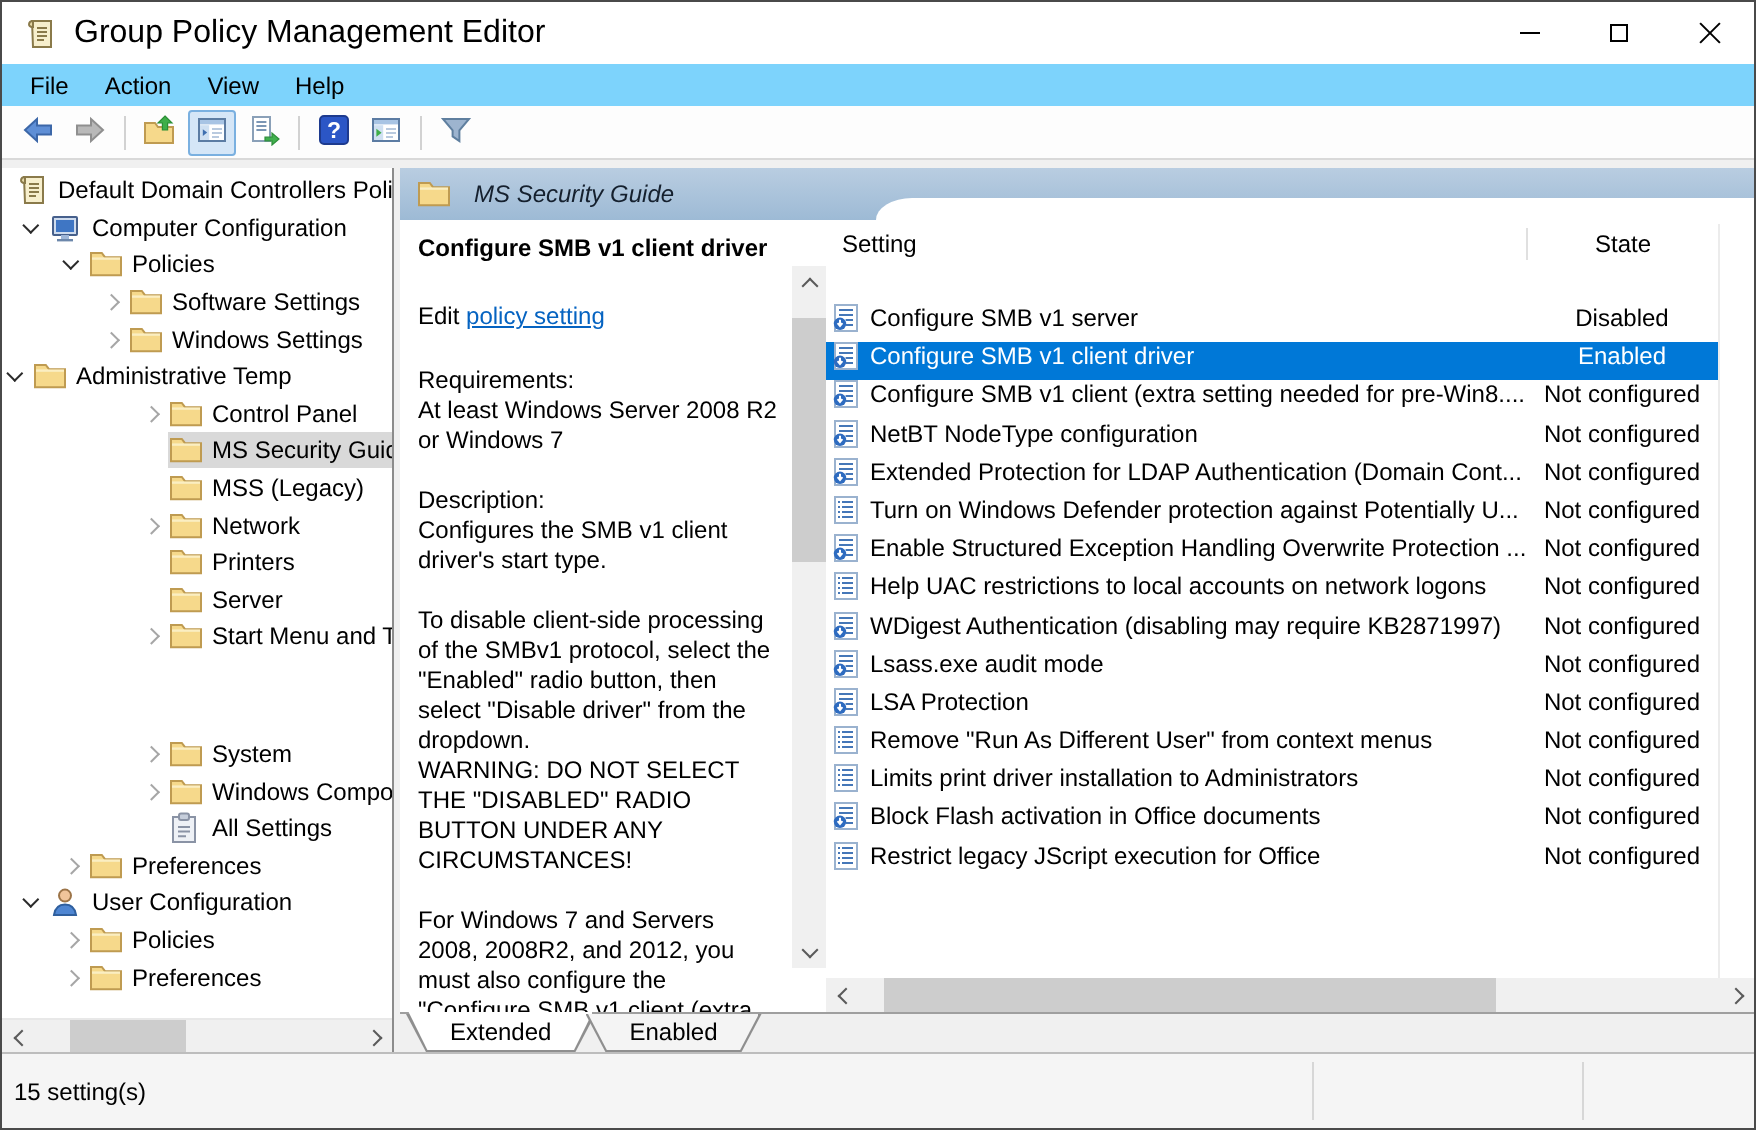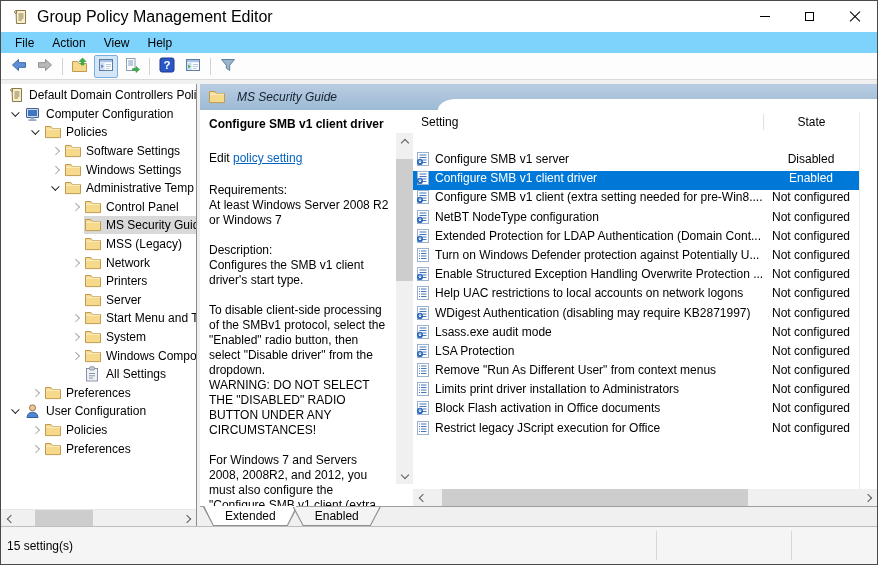--- a/index.html
+++ b/index.html
@@ -265,21 +265,21 @@
             <span class="tree-sel">
               <span class="tree-ico">
                 <svg width="16" height="14" viewBox="0 0 16 14">
                   <path d="M0.5 1.5 h5.4 l1.6 2.1 h8 v9 h-15 z" fill="#f6d98b" stroke="#bf9b51"></path>
                   <path d="M1 4.3 h14" stroke="#fbeec2" stroke-width="1.2"></path>
                 </svg>
               </span>
               <span class="tree-label">Windows Settings</span>
             </span>
           </div>
-          <div class="tree-item" style="padding-left: 48px; justify-content: space-between;">
+          <div class="tree-item" style=" justify-content: space-between;">
             <span class="chev open"></span>
             <span class="tree-sel">
               <span class="tree-ico">
                 <svg width="16" height="14" viewBox="0 0 16 14">
                   <path d="M0.5 1.5 h5.4 l1.6 2.1 h8 v9 h-15 z" fill="#f6d98b" stroke="#bf9b51"></path>
                   <path d="M1 4.3 h14" stroke="#fbeec2" stroke-width="1.2"></path>
                 </svg>
               </span>
               <span class="tree-label">Administrative Temp</span>
             </span>
@@ -361,21 +361,21 @@
             <span class="tree-sel">
               <span class="tree-ico">
                 <svg width="16" height="14" viewBox="0 0 16 14">
                   <path d="M0.5 1.5 h5.4 l1.6 2.1 h8 v9 h-15 z" fill="#f6d98b" stroke="#bf9b51"></path>
                   <path d="M1 4.3 h14" stroke="#fbeec2" stroke-width="1.2"></path>
                 </svg>
               </span>
               <span class="tree-label">Start Menu and T</span>
             </span>
           </div>
-          <div class="tree-item" style="padding-left: 68px;">
+          <div class="tree-item" style="padding-left: 68px; margin-top: 40px;">
             <span class="chev closed"></span>
             <span class="tree-sel">
               <span class="tree-ico">
                 <svg width="16" height="14" viewBox="0 0 16 14">
                   <path d="M0.5 1.5 h5.4 l1.6 2.1 h8 v9 h-15 z" fill="#f6d98b" stroke="#bf9b51"></path>
                   <path d="M1 4.3 h14" stroke="#fbeec2" stroke-width="1.2"></path>
                 </svg>
               </span>
               <span class="tree-label">System</span>
             </span>

